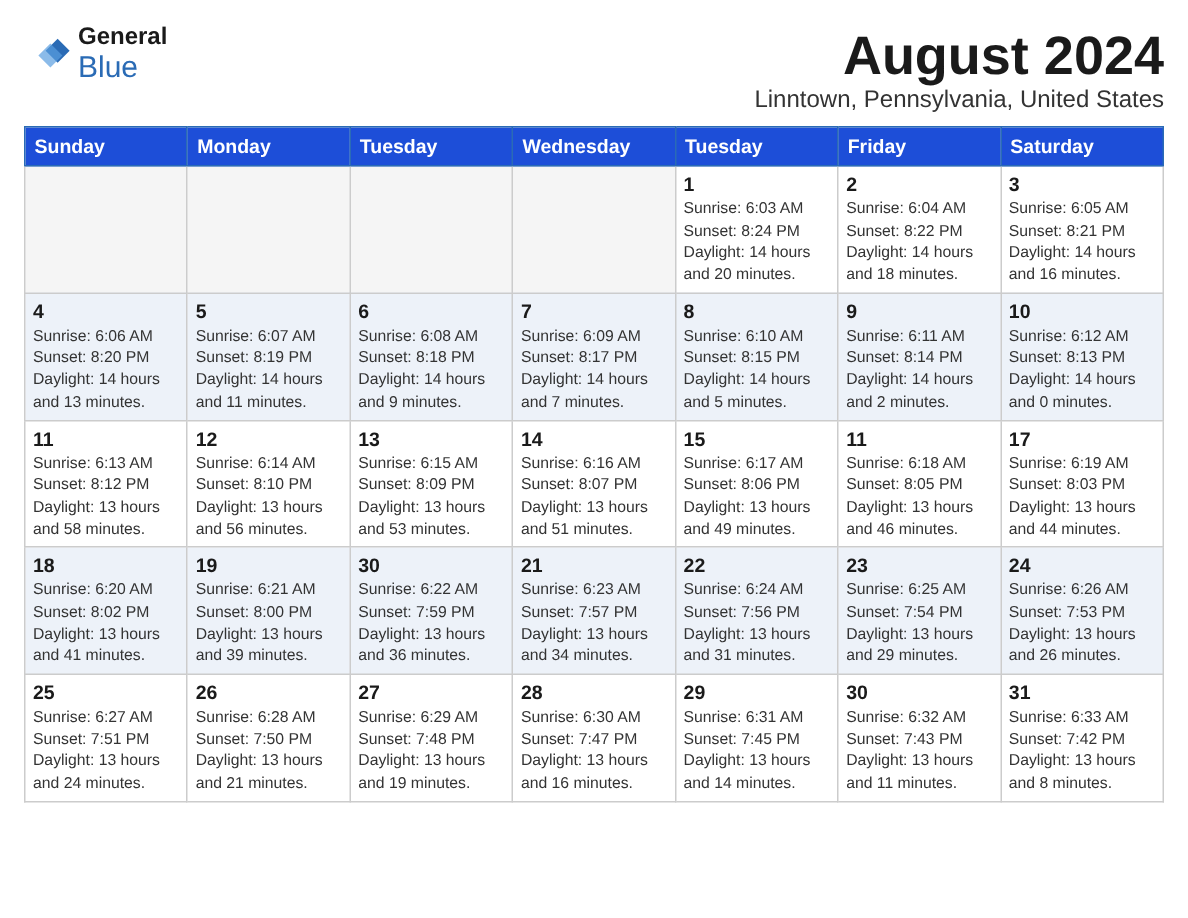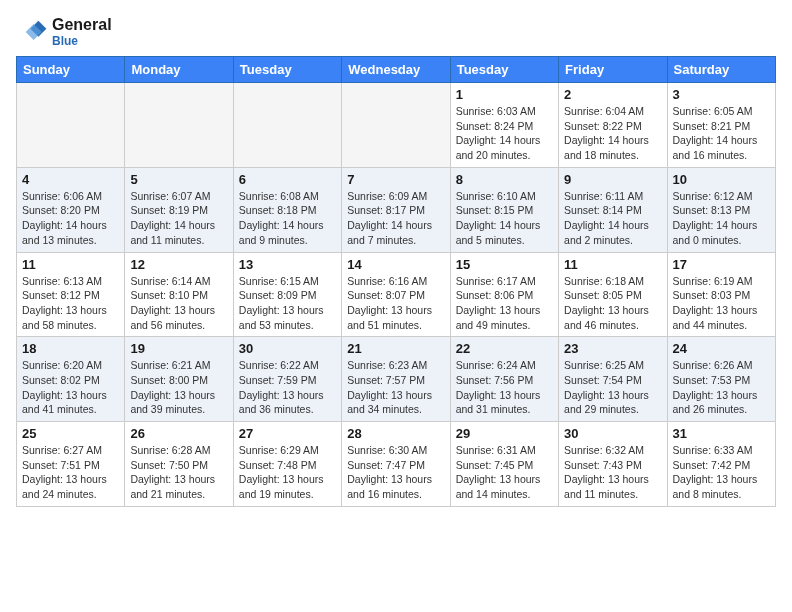--- a/index.html
+++ b/index.html
@@ -37,21 +37,21 @@
     .subtitle {
       font-size: 16px;
       color: #333;
     }
     .calendar {
       width: 100%;
       border-collapse: collapse;
       font-size: 11px;
     }
     .calendar th {
-      background-color: #3b82f6;
+      background-color: #1d4ed8;
       color: #fff;
       text-align: left;
       padding: 5px 6px;
       font-size: 13px;
       font-weight: bold;
       border: 1px solid #2a6bb5;
     }
     .calendar td {
       border: 1px solid #ccc;
       vertical-align: top;
@@ -86,22 +86,26 @@
 <body>
 
 <div class="header">
   <div class="logo">
     <svg class="logo-icon" viewBox="0 0 40 40">
       <polygon points="28,6 38,16 28,26 18,16" fill="#2a6bb5"></polygon>
       <polygon points="22,10 32,20 22,30 12,20" fill="#5a9ee0" opacity="0.7"></polygon>
     </svg>
     <div>
       <div style="font-size:16px;font-weight:bold;color:#1a1a1a;">General</div>
-      <div style="font-size:12px;font-weight:bold;color:#2a6bb5;">Blue</div>
+      <div style="font-size:20px;font-weight:normal;color:#2a6bb5;">Blue</div>
     </div>
+  </div>
+  <div class="title-block">
+    <div class="main-title">August 2024</div>
+    <div class="subtitle">Linntown, Pennsylvania, United States</div>
   </div>
 </div>
 
 <table class="calendar">
   <thead>
     <tr>
 
     <th>Sunday</th>
         <th>Monday</th>
         <th>Tuesday</th>

